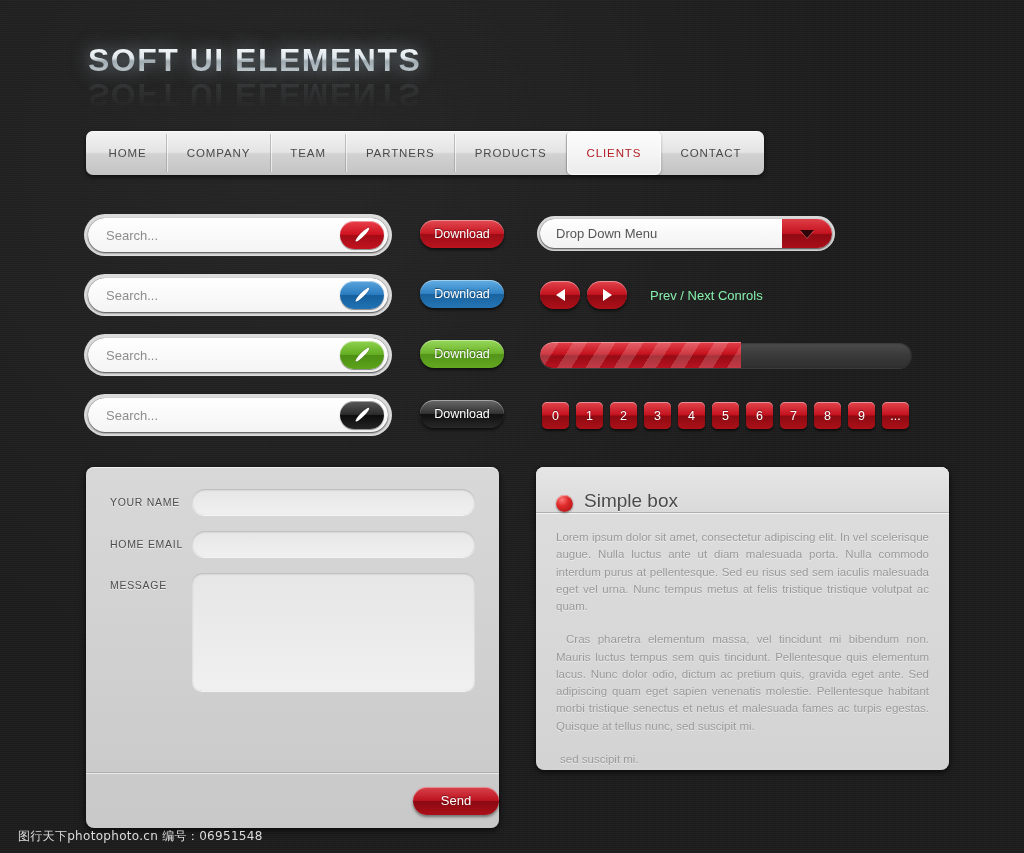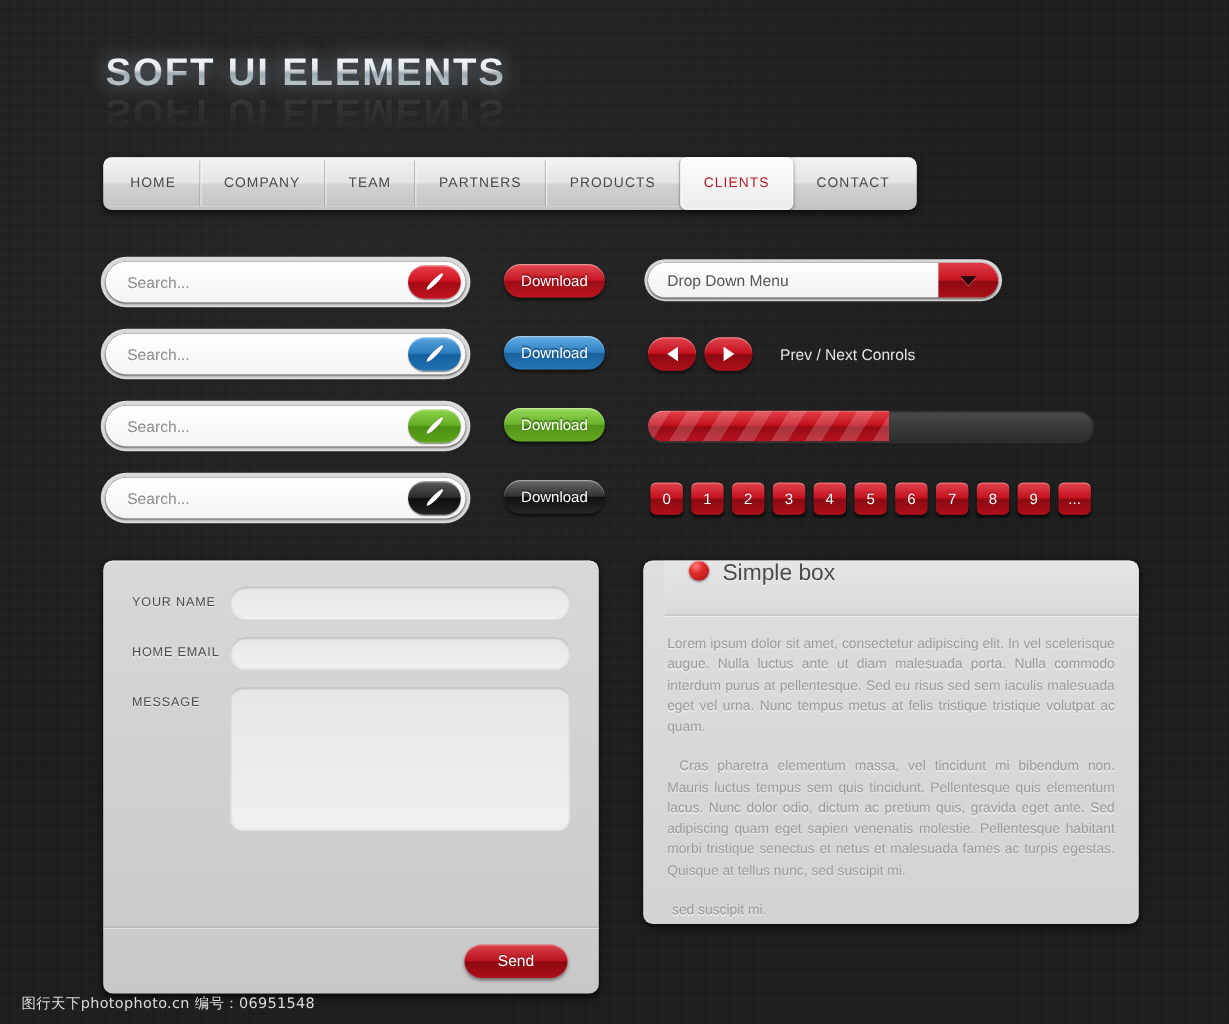--- a/index.html
+++ b/index.html
@@ -141,21 +141,21 @@
     display: flex; align-items: center; justify-content: center;
   }
   .tri-left {
     width: 0; height: 0; border-top: 6px solid transparent; border-bottom: 6px solid transparent;
     border-right: 9px solid #fff;
   }
   .tri-right {
     width: 0; height: 0; border-top: 6px solid transparent; border-bottom: 6px solid transparent;
     border-left: 9px solid #fff;
   }
-  #prevnext-label { margin-left: 16px; color: #e5e5e5; font-size: 13px; }
+  #prevnext-label { margin-left: 16px; color: #86efac; font-size: 13px; }
 
   
   #progress-track {
     width: 372px; height: 26px; border-radius: 13px;
     background: linear-gradient(180deg,#4e4e4e 0%,#3a3a3a 50%,#2f2f2f 100%);
     box-shadow: 0 1px 2px rgba(0,0,0,0.8) inset, 0 1px 0 rgba(255,255,255,0.12);
     overflow: hidden; position: relative;
   }
   #progress-fill {
     height: 100%; border-radius: 13px 0 0 13px;
@@ -200,44 +200,43 @@
   .text-area {
     flex: 1 1 auto; height: 118px; border-radius: 10px; border: none; outline: none; resize: none;
     background: linear-gradient(180deg,#e6e6e6 0%,#f0f0f0 100%);
     box-shadow: 0 1px 2px rgba(0,0,0,0.22) inset, 0 1px 0 rgba(255,255,255,0.75);
     padding: 10px 14px; font-family: "Liberation Sans", sans-serif; font-size: 12px; color: #444;
   }
   #form-footer {
     position: absolute; left: 0; right: 0; bottom: 0; height: 56px;
     border-top: 1px solid rgba(170,170,170,0.85);
     box-shadow: 0 1px 0 rgba(255,255,255,0.6) inset;
-    display: flex; align-items: center; justify-content: flex-end; padding-right: 26px;
+    display: flex; align-items: center; justify-content: flex-end; 
   }
   #send-btn {
     width: 86px; height: 28px; border-radius: 14px; border: none; cursor: pointer;
     color: #fff; font-size: 13px; font-family: "Liberation Sans", sans-serif;
     background: linear-gradient(180deg,#d9434c 0%,#bc1420 48%,#8c0a12 52%,#ab0f18 100%);
     box-shadow: 0 2px 3px rgba(0,0,0,0.45), 0 1px 0 rgba(255,255,255,0.4) inset;
     text-shadow: 0 -1px 1px rgba(0,0,0,0.4);
   }
 
   
   #simple-box {
     position: absolute; left: 536px; top: 467px; width: 413px; height: 303px;
     border-radius: 8px;
     background: linear-gradient(180deg,#dedede 0%,#d3d3d3 100%);
     box-shadow: 0 2px 6px rgba(0,0,0,0.75), 0 1px 0 rgba(255,255,255,0.6) inset;
     overflow: hidden;
   }
   #simple-box-header {
-    height: 46px; display: flex; align-items: flex-start; padding: 0 20px;
+    height: 46px; display: flex; align-items: flex-end; padding: 0 20px;
     border-bottom: 1px solid rgba(170,170,170,0.9);
     box-shadow: 0 1px 0 rgba(255,255,255,0.65);
     background: linear-gradient(180deg,#e6e6e6 0%,#dadada 100%);
-    margin-left: 18px;
   }
   #simple-box-dot {
     width: 17px; height: 17px; border-radius: 50%; margin-right: 11px;
     background: radial-gradient(circle at 35% 28%, #ff7a7a 0%, #e02b2b 38%, #a60f14 100%);
     box-shadow: 0 1px 2px rgba(0,0,0,0.45), 0 1px 0 rgba(255,255,255,0.5) inset;
   }
   #simple-box-title { font-size: 19px; color: #4b4b4b; text-shadow: 0 1px 0 rgba(255,255,255,0.6); }
   #simple-box-body { padding: 16px 20px 0 20px; }
   #simple-box-body p {
     margin: 0 0 16px 0; font-size: 11.5px; line-height: 1.5; color: #9a9a9a;

